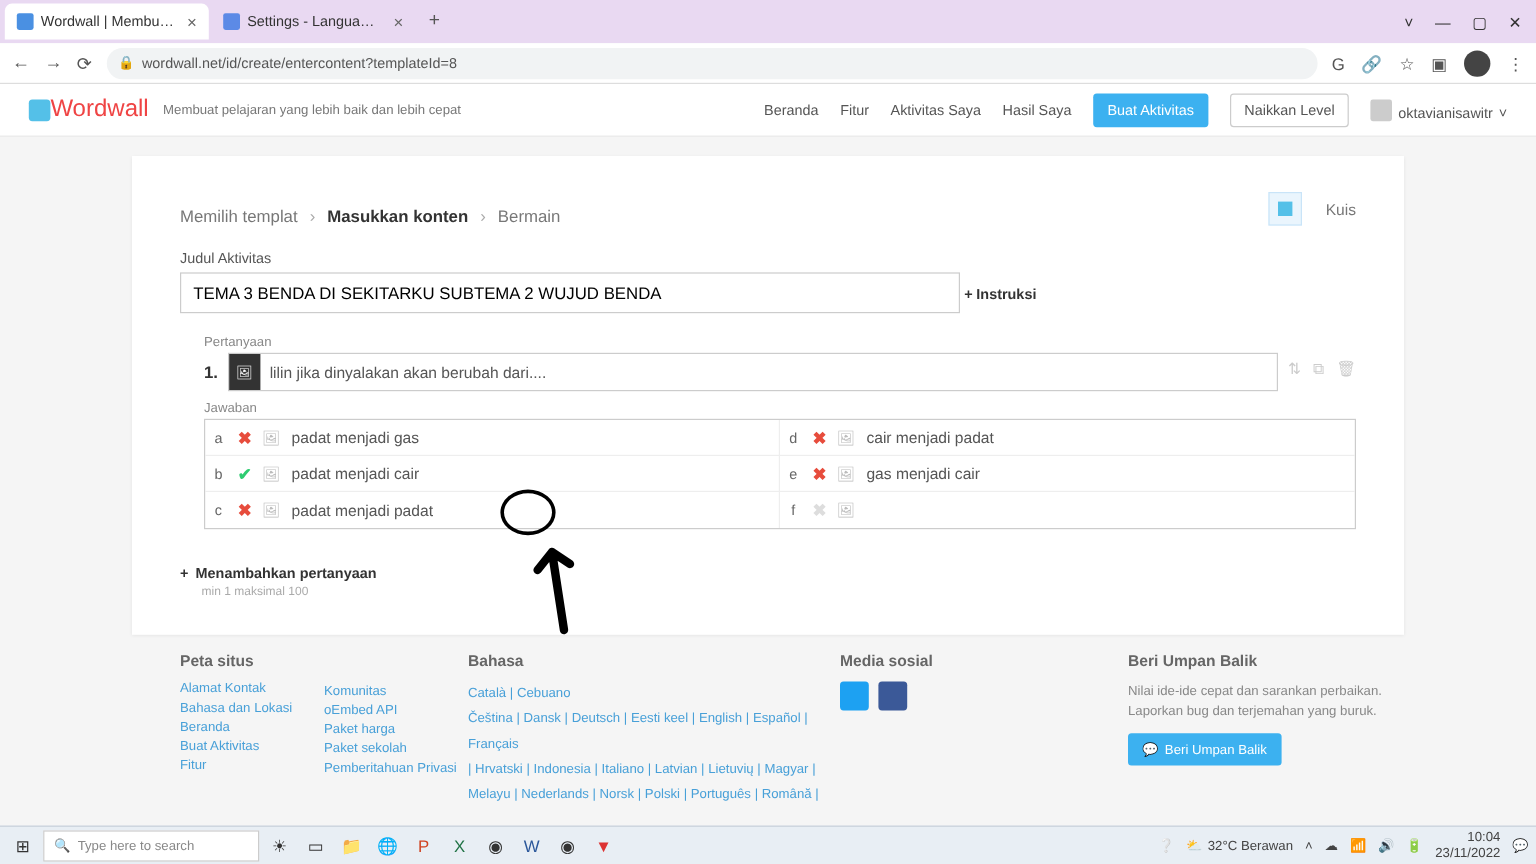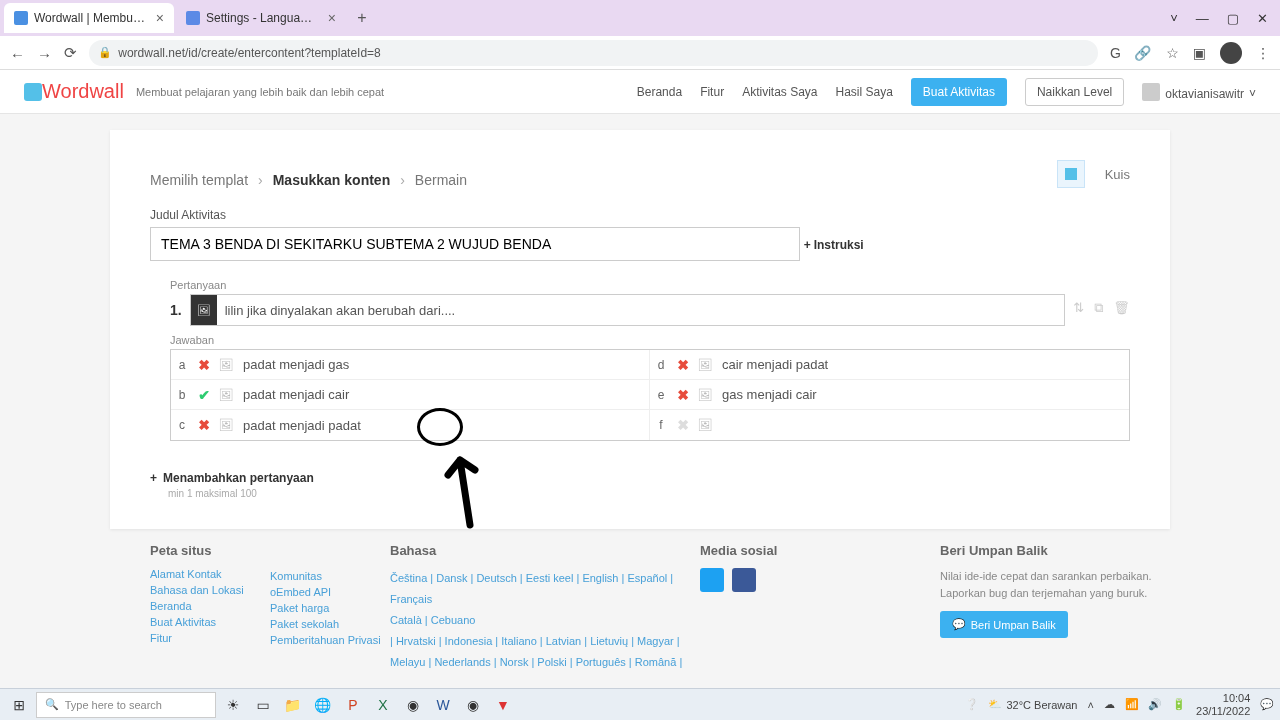--- a/index.html
+++ b/index.html
@@ -239,22 +239,22 @@
         <a>Komunitas</a>
         <a>oEmbed API</a>
         <a>Paket harga</a>
         <a>Paket sekolah</a>
         <a>Pemberitahuan Privasi</a>
       </div>
     </div>
     <div>
       <h4>Bahasa</h4>
       <div class="lang-links">
+        <div>Català | Cebuano</div>
         <div>Čeština | Dansk | Deutsch | Eesti keel | English | Español | Français</div>
-        <div>Català | Cebuano</div>
         <div>| Hrvatski | Indonesia | Italiano | Latvian | Lietuvių | Magyar |</div>
         <div>Melayu | Nederlands | Norsk | Polski | Português | Română |</div>
       </div>
     </div>
     <div>
       <h4>Media sosial</h4>
       <div class="social">
         <span class="social-ico" style="background:#1da1f2"></span>
         <span class="social-ico" style="background:#3b5998"></span>
       </div>

